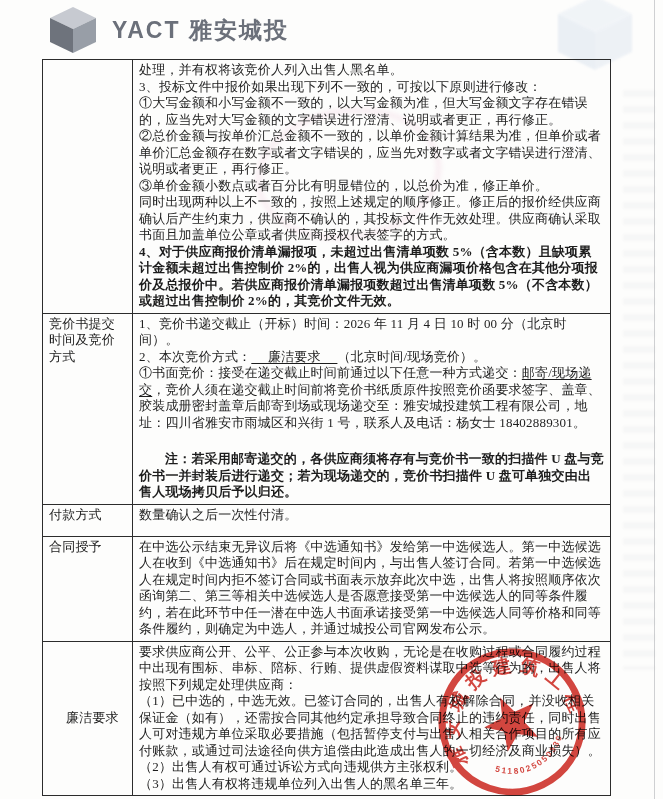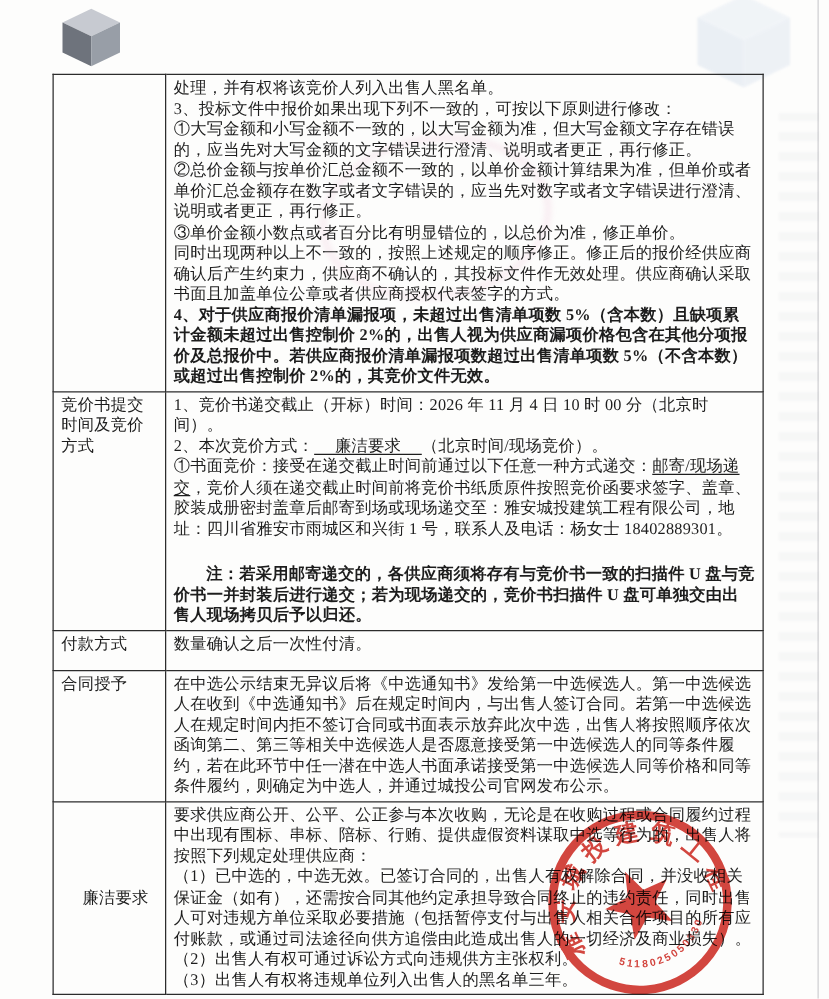--- a/index.html
+++ b/index.html
@@ -50,20 +50,21 @@
   <polygon points="80,20 43,38 43,76 80,58" fill="#e1e8f1"></polygon>
 </svg>
 
 <div class="header">
   <svg width="54" height="50" viewBox="0 0 54 50">
     <polygon points="27,2 50,13 27,24 4,13" fill="#c7cad1"></polygon>
     <polygon points="4,13 27,24 27,48 4,37" fill="#6e737c"></polygon>
     <polygon points="50,13 27,24 27,48 50,37" fill="#989ea7"></polygon>
   </svg>
   <div class="brand-text">
+    <div class="brand-top"><span>YACT</span> <span>雅安城投</span></div>
   </div>
 </div>
 
 <table class="doc">
   <tbody>
       <tr class="r1" style="height:247px;">
     <td class="label-cell"></td>
     <td class="content-cell">
           <div class="para"><span>处理，并有权将该竞价人列入出售人黑名单。</span></div>
           <div class="para"><span>3、投标文件中报价如果出现下列不一致的，可按以下原则进行修改：</span></div>

